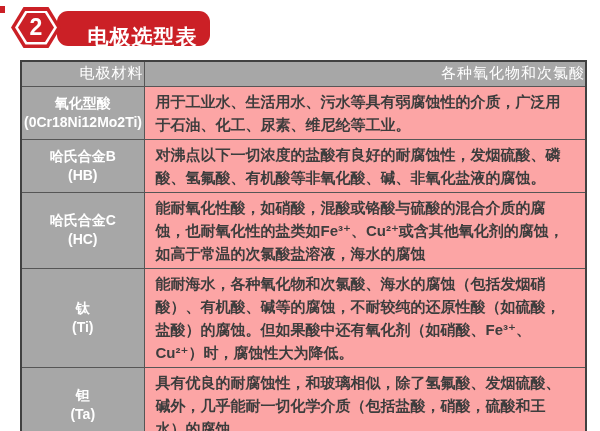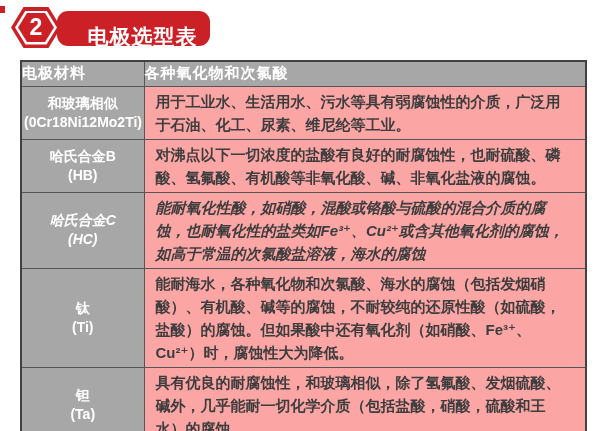--- a/index.html
+++ b/index.html
@@ -53,22 +53,22 @@
   }
   table.spec col.c-mat  { width: 123px; }
   table.spec col.c-desc { width: 442px; }
   table.spec th, table.spec td {
     border: 1px solid #565656;
     vertical-align: middle;
   }
   th.col-head {
     background: var(--gray);
     color: #ffffff;
-    font-size: 15px; font-weight: bold;
-    text-align: left;
+    font-size: 15px; font-weight: normal;
+    text-align: right;
     height: 25px;
     letter-spacing: 1px;
   }
   td.mat {
     background: var(--gray);
     color: #ffffff;
     text-align: center;
     font-weight: bold;
     font-size: 14px;
     line-height: 19px;
@@ -78,21 +78,21 @@
     background: #fca5a5;
     color: #3d3d3d;
     font-size: 15px;
     font-weight: 600;
     line-height: 23px;
     padding: 3px 10px 3px 11px;
     text-align: left;
   }
   tbody tr:nth-child(1) { height: 48px; }
   tbody tr:nth-child(2) { height: 46px; margin-left: 32px; }
-  tbody tr:nth-child(3) { height: 68px; font-style: italic; }
+  tbody tr:nth-child(3) { height: 68px; }
   tbody tr:nth-child(4) { height: 75px; }
   tbody tr:nth-child(5) { height: 46px; }
   tbody tr:nth-child(6) { height: 26px; }
   tbody tr:nth-child(7) { height: 27px; }
 </style>
 </head>
 <body>
 
 <div class="page">
 
@@ -117,31 +117,31 @@
       </colgroup>
     <thead>
       <tr>
         <th class="col-head">电极材料</th>
         <th class="col-head">各种氧化物和次氯酸</th>
       </tr>
     </thead>
     <tbody>
       <tr>
         <td class="mat">
-          <div>和玻璃相似</div>
+          <div>氧化型酸</div>
           <div>(0Cr18Ni12Mo2Ti)</div>
         </td>
         <td class="desc">用于工业水、生活用水、污水等具有弱腐蚀性的介质，广泛用于石油、化工、尿素、维尼纶等工业。</td>
       </tr>
       <tr>
         <td class="mat">
           <div>哈氏合金B</div>
           <div>(HB)</div>
         </td>
-        <td class="desc">对沸点以下一切浓度的盐酸有良好的耐腐蚀性，也耐硫酸、磷酸、氢氟酸、有机酸等非氧化酸、碱、非氧化盐液的腐蚀。</td>
+        <td class="desc">对沸点以下一切浓度的盐酸有良好的耐腐蚀性，发烟硫酸、磷酸、氢氟酸、有机酸等非氧化酸、碱、非氧化盐液的腐蚀。</td>
       </tr>
       <tr>
         <td class="mat">
           <div>哈氏合金C</div>
           <div>(HC)</div>
         </td>
         <td class="desc">能耐氧化性酸，如硝酸，混酸或铬酸与硫酸的混合介质的腐蚀，也耐氧化性的盐类如Fe³⁺、Cu²⁺或含其他氧化剂的腐蚀，如高于常温的次氯酸盐溶液，海水的腐蚀</td>
       </tr>
       <tr>
         <td class="mat">

